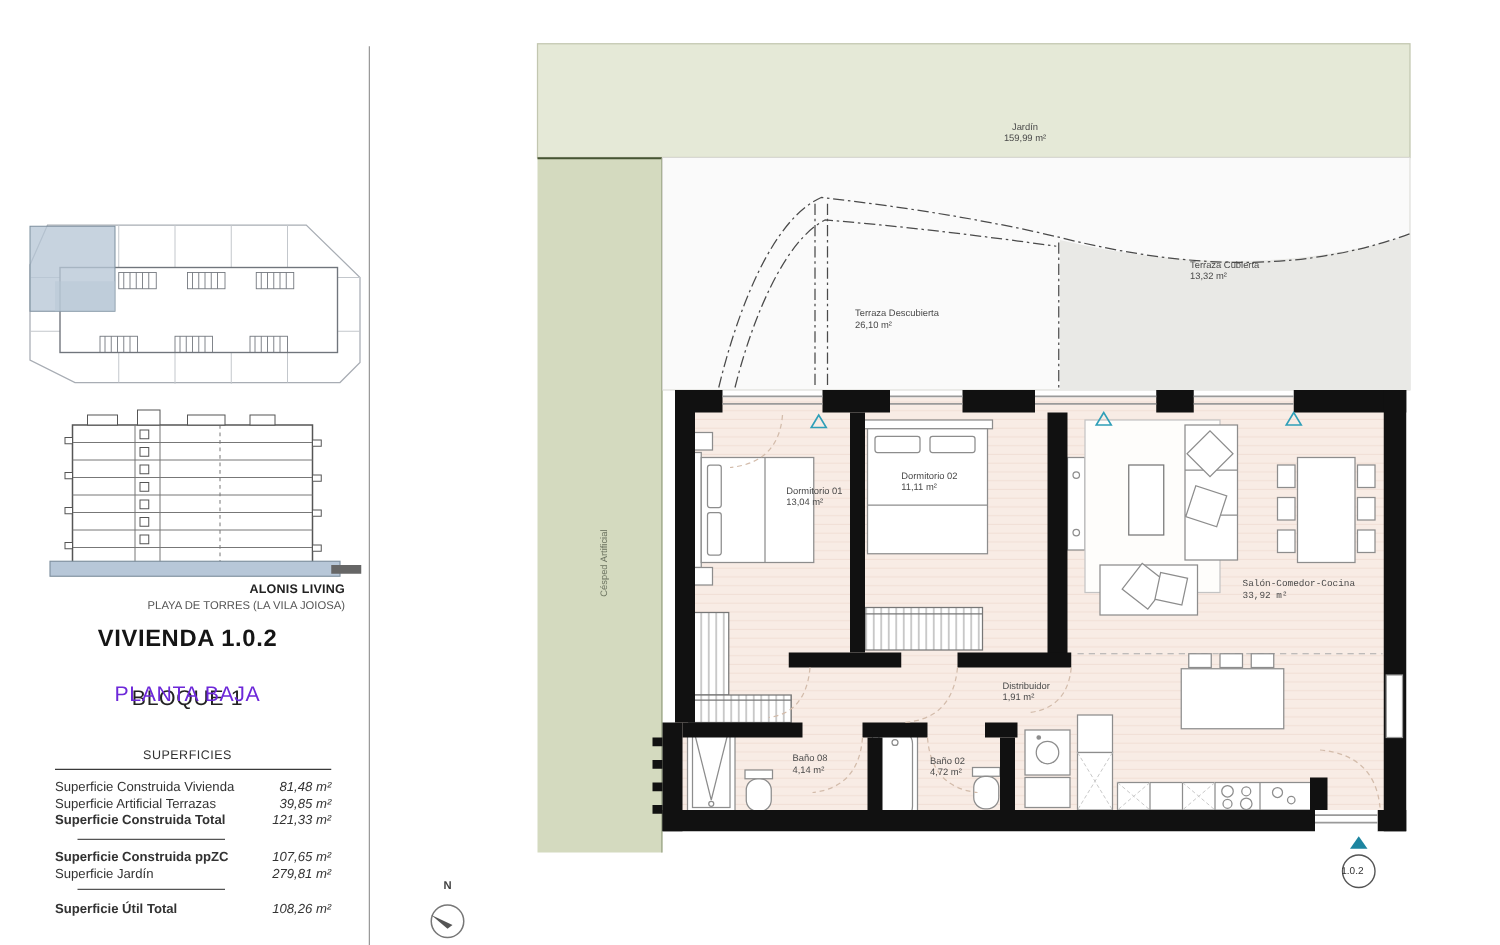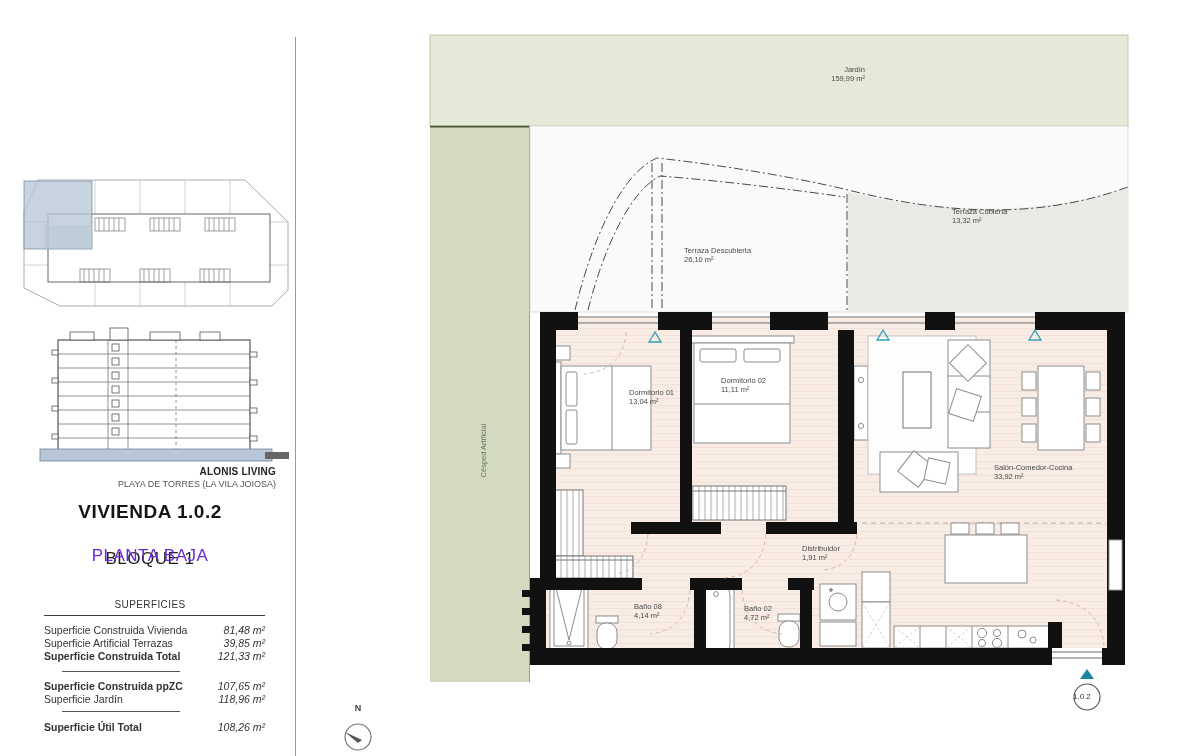--- a/index.html
+++ b/index.html
@@ -20,28 +20,28 @@
   .rule-s2{left:62px;top:711px;width:118px;border-top:1px solid #555;}
   .srow{left:44px;width:221px;font-size:10.5px;color:#333;}
   .srow .lab{float:left;}
   .srow .val{float:right;font-style:italic;}
   .bold .lab{font-weight:bold;}
   .r0{top:624px;}.r1{top:637px;}.r2{top:650px;}
   .r3{top:680px;}.r4{top:693px;}
   .r5{top:721px;}
   
   .plab{font-size:7.5px;line-height:8.8px;color:#4a4a4a;}
-  .ctr{text-align:right;}
+  .ctr{text-align:center;margin-top:32px;}
   .lab-jardin{left:775px;top:66px;width:90px;}
   .lab-tdesc{left:684px;top:247px;}
   .lab-tcub{left:952px;top:208px;}
   .lab-cesped{left:419px;top:408px;width:130px;transform:rotate(-90deg);transform-origin:center;color:#6c7360;}
   .lab-d01{left:585px;top:389px;margin-left:44px;}
   .lab-d02{left:721px;top:377px;}
-  .lab-salon{left:994px;top:464px;}
+  .lab-salon{left:994px;top:464px;font-family:Liberation Mono, monospace;}
   .lab-dist{left:802px;top:545px;}
   .lab-b01{left:634px;top:603px;}
   .lab-b02{left:744px;top:605px;}
   .lab-badge{left:1073px;top:692px;width:28px;text-align:left;font-size:8px;color:#333;}
   .lab-n{left:347px;top:703px;width:22px;text-align:center;font-size:9px;font-weight:bold;color:#444;}
   .vdivider{left:295px;top:37px;width:0;height:719px;border-left:1px solid #9a9a9a;}
 </style>
 </head>
 <body>
 
@@ -334,21 +334,21 @@
   <span class="lab">Superficie Construida Total</span>
   <span class="val">121,33 m²</span>
 </div>
 <div class="rule rule-s1"></div>
 <div class="abs srow r3 bold">
   <span class="lab">Superficie Construida ppZC</span>
   <span class="val">107,65 m²</span>
 </div>
 <div class="abs srow r4">
   <span class="lab">Superficie Jardín</span>
-  <span class="val">118,96 m²</span>
+  <span class="val">279,81 m²</span>
 </div>
 <div class="rule rule-s2"></div>
 <div class="abs srow r5 bold">
   <span class="lab">Superficie Útil Total</span>
   <span class="val">108,26 m²</span>
 </div>
 
 <div class="abs lab-n">N</div>
 
 <div class="abs plab ctr lab-jardin">

